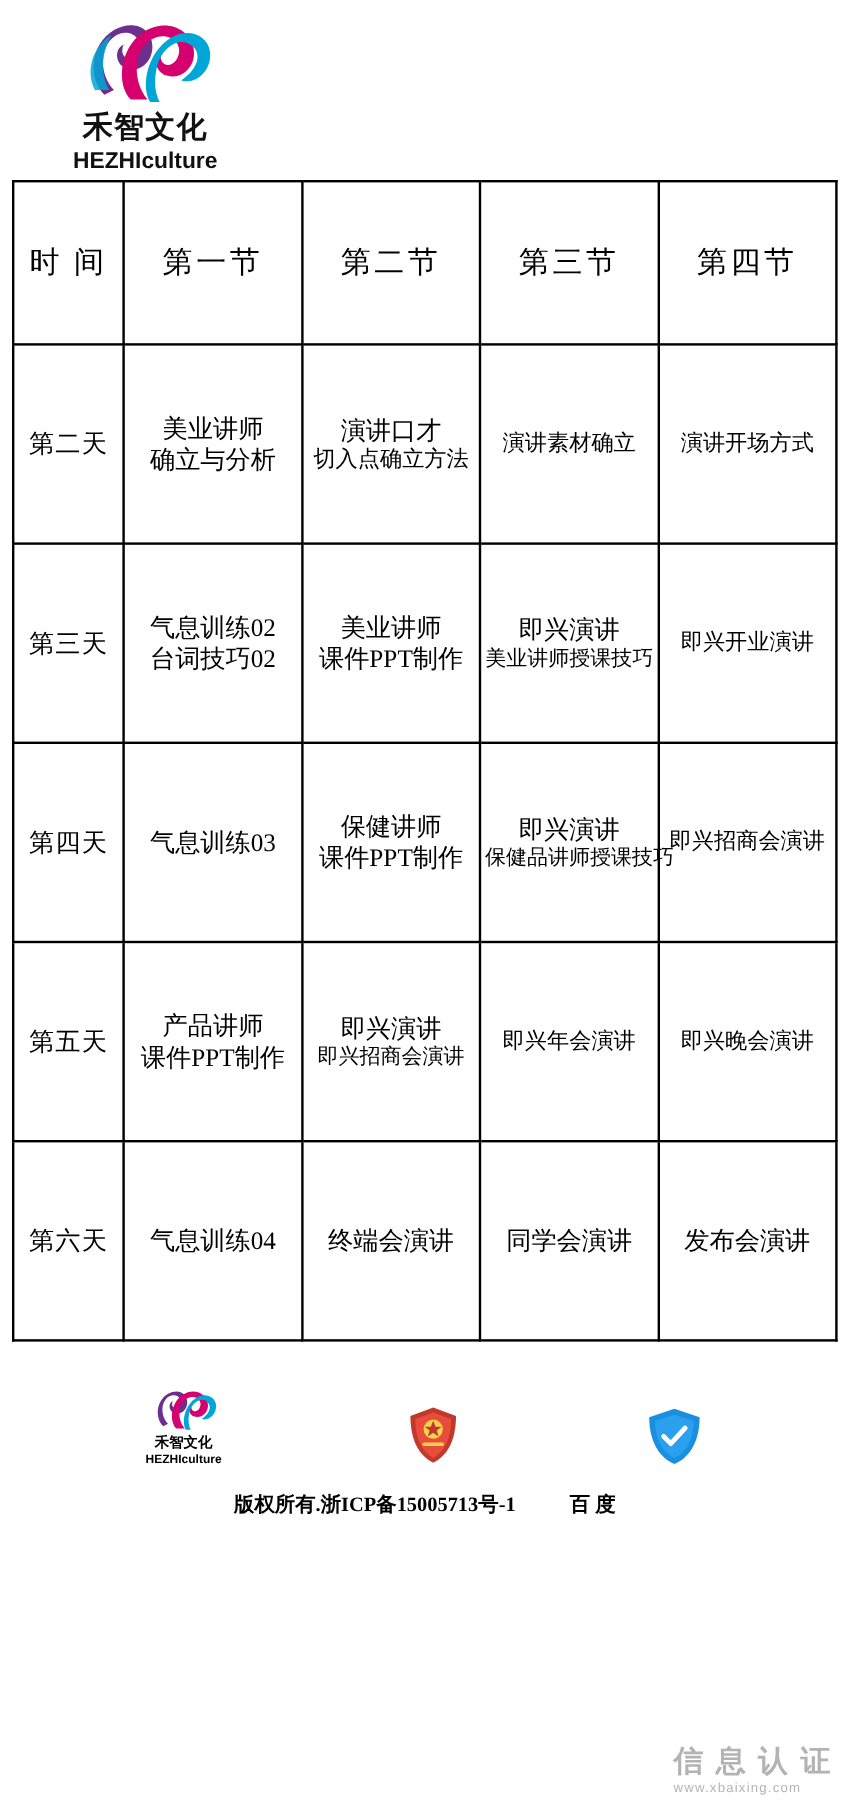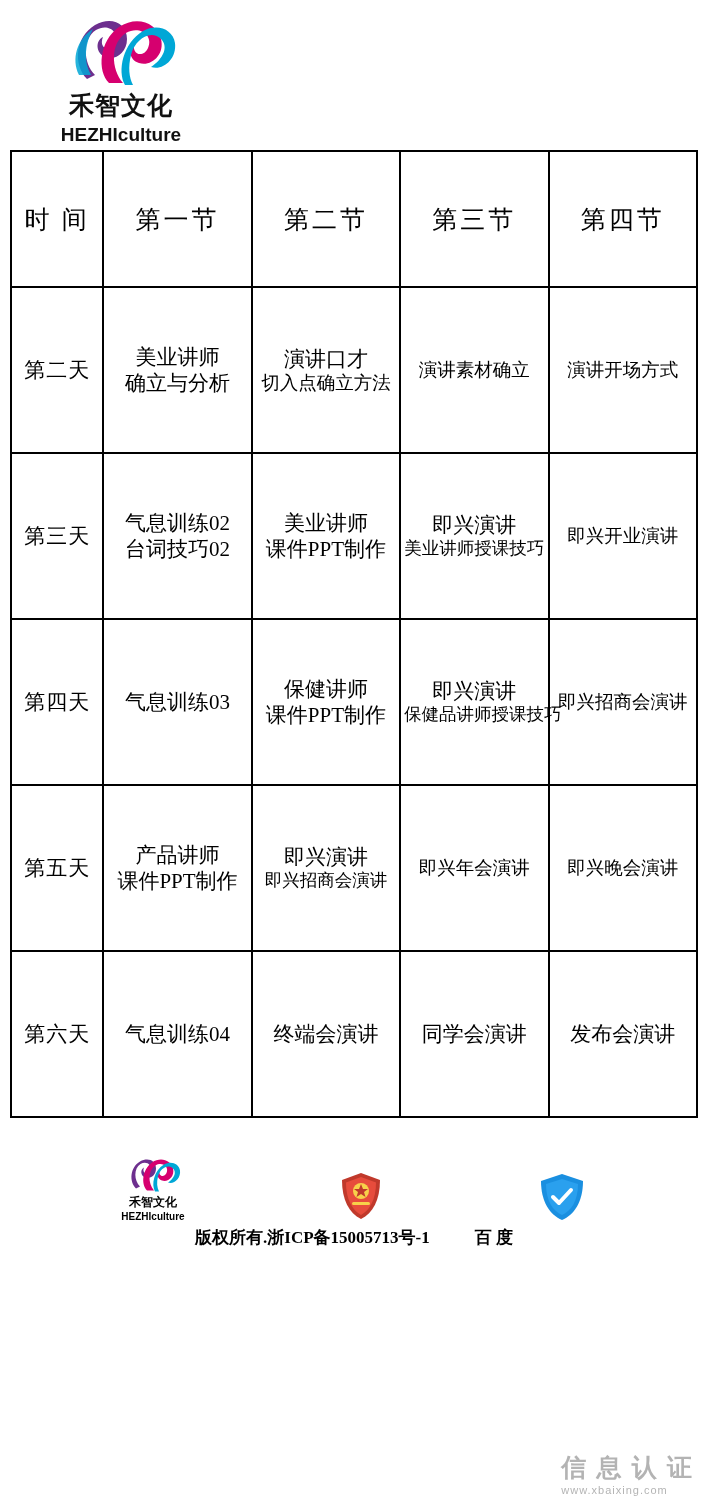--- a/index.html
+++ b/index.html
@@ -133,21 +133,21 @@
     font-size: 10px;
     font-weight: bold;
   }
   .badge-police {
     width: 52px; height: 52px;
   }
   .badge-blue {
     width: 50px; height: 50px;
   }
   .footer-text {
-    margin-top: 4px;
+    margin-top: 20px;
     display: flex;
     justify-content: center;
     align-items: baseline;
     gap: 45px;
     font-family: "Liberation Serif", serif;
     font-size: 17px;
     font-weight: bold;
     letter-spacing: 0px;
   }
   .watermark {

